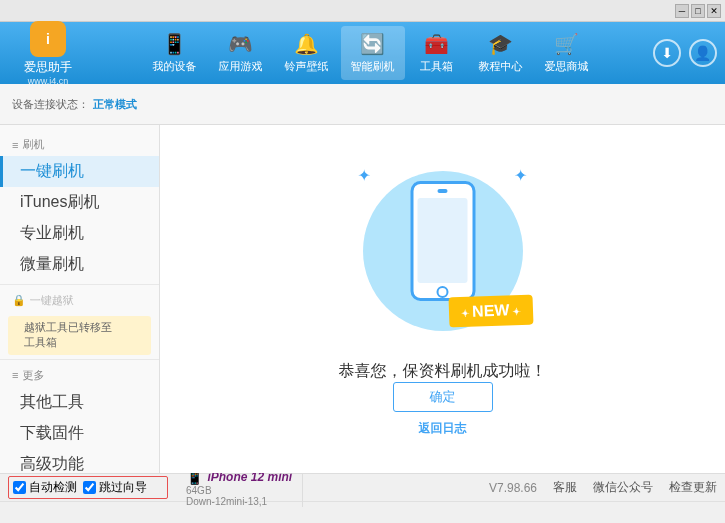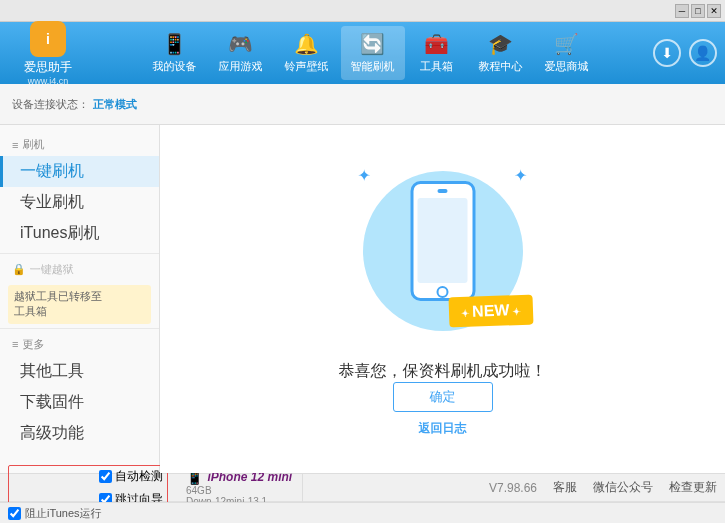--- a/index.html
+++ b/index.html
@@ -125,21 +125,21 @@
       padding-left: 17px;
     }
     .sidebar-divider {
       height: 1px;
       background: #e8e8e8;
       margin: 4px 0;
     }
     .sidebar-note {
       background: #fff3cd;
       margin: 4px 8px;
-      padding: 4px 6px;
+      padding: 4px 16px;
       border-radius: 3px;
       font-size: 11px;
       color: #666;
       line-height: 1.4;
     }
 
     
     .content {
       flex: 1;
       display: flex;
@@ -356,24 +356,27 @@
     <div class="sidebar">
 
       <div class="sidebar-section-header">
         <span>≡</span>
         <span>刷机</span>
       </div>
       <div class="sidebar-item active">
         <span>一键刷机</span>
       </div>
       <div class="sidebar-item">
+        <span>iTunes刷机</span>
+      </div>
+      <div class="sidebar-item">
         <span>专业刷机</span>
       </div>
       <div class="sidebar-item">
-        <span>iTunes刷机</span>
+        <span>微量刷机</span>
       </div>
 
       <div class="sidebar-divider"></div>
 
       <div class="sidebar-section-header">
         <span style="color:#bbb;">🔒</span>
         <span style="color:#bbb;">一键越狱</span>
       </div>
       <div class="sidebar-note">
         越狱工具已转移至<br>工具箱
@@ -415,21 +418,21 @@
       <button class="confirm-btn">确定</button>
 
       <a class="back-link">返回日志</a>
     </div>
   </div>
 
   <div style="height:50px;background:#f0f0f0;border-top:1px solid #ddd;display:flex;flex-direction:column;">
 
     <div style="height:28px;display:flex;align-items:center;padding:0 8px;border-bottom:1px solid #e0e0e0;">
 
-      <div style="width:160px;display:flex;align-items:flex-end;gap:6px;border:1px solid #e85050;padding:2px 4px;border-radius:2px;flex-direction:column;">
+      <div style="width:160px;display:flex;align-items:center;gap:6px;border:1px solid #e85050;padding:2px 4px;border-radius:2px;">
         <label class="checkbox-item">
           <input type="checkbox" checked="" style="">
           <span>自动检测</span>
         </label>
         <label class="checkbox-item">
           <input type="checkbox" checked="" style="">
           <span>跳过向导</span>
         </label>
       </div>
 
@@ -443,18 +446,14 @@
       </div>
 
       <div style="flex:1;display:flex;justify-content:flex-end;align-items:center;gap:16px;">
         <span style="color:#888;">V7.98.66</span>
         <span class="bottom-link">客服</span>
         <span class="bottom-link">微信公众号</span>
         <span class="bottom-link">检查更新</span>
       </div>
     </div>
 
-    <div class="itunes-bar">
-      <input type="checkbox" checked="" style="margin-right: 4px;">
-      <span>阻止iTunes运行</span>
-    </div>
   </div>
 </div>
 
 </body></html>

